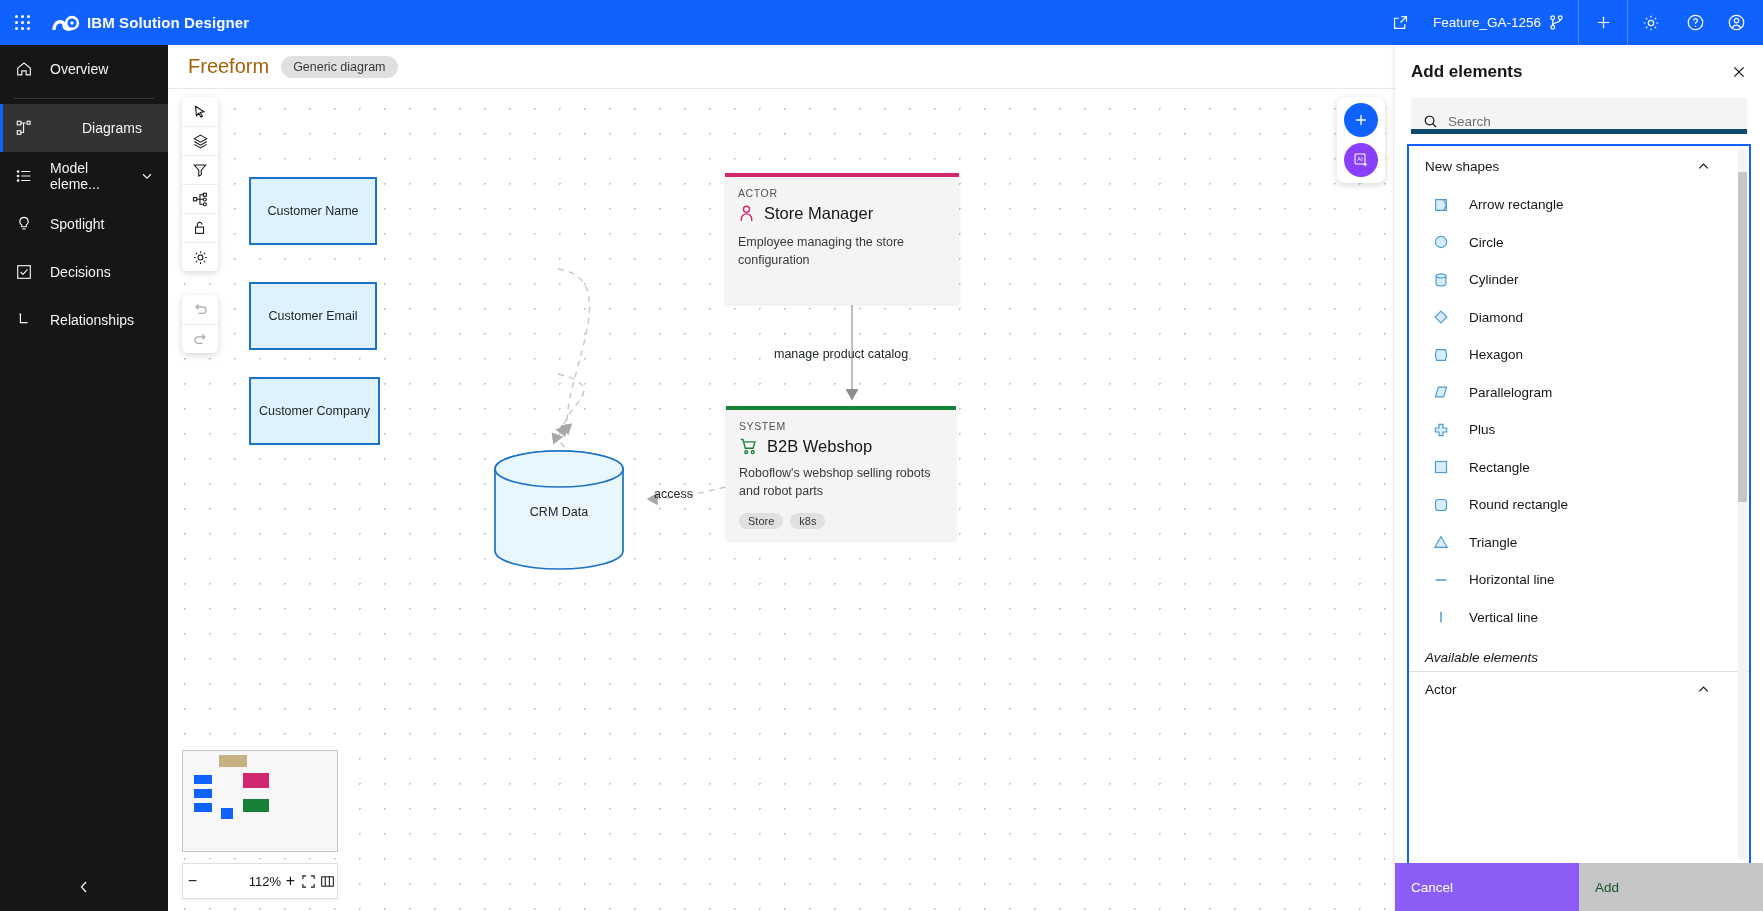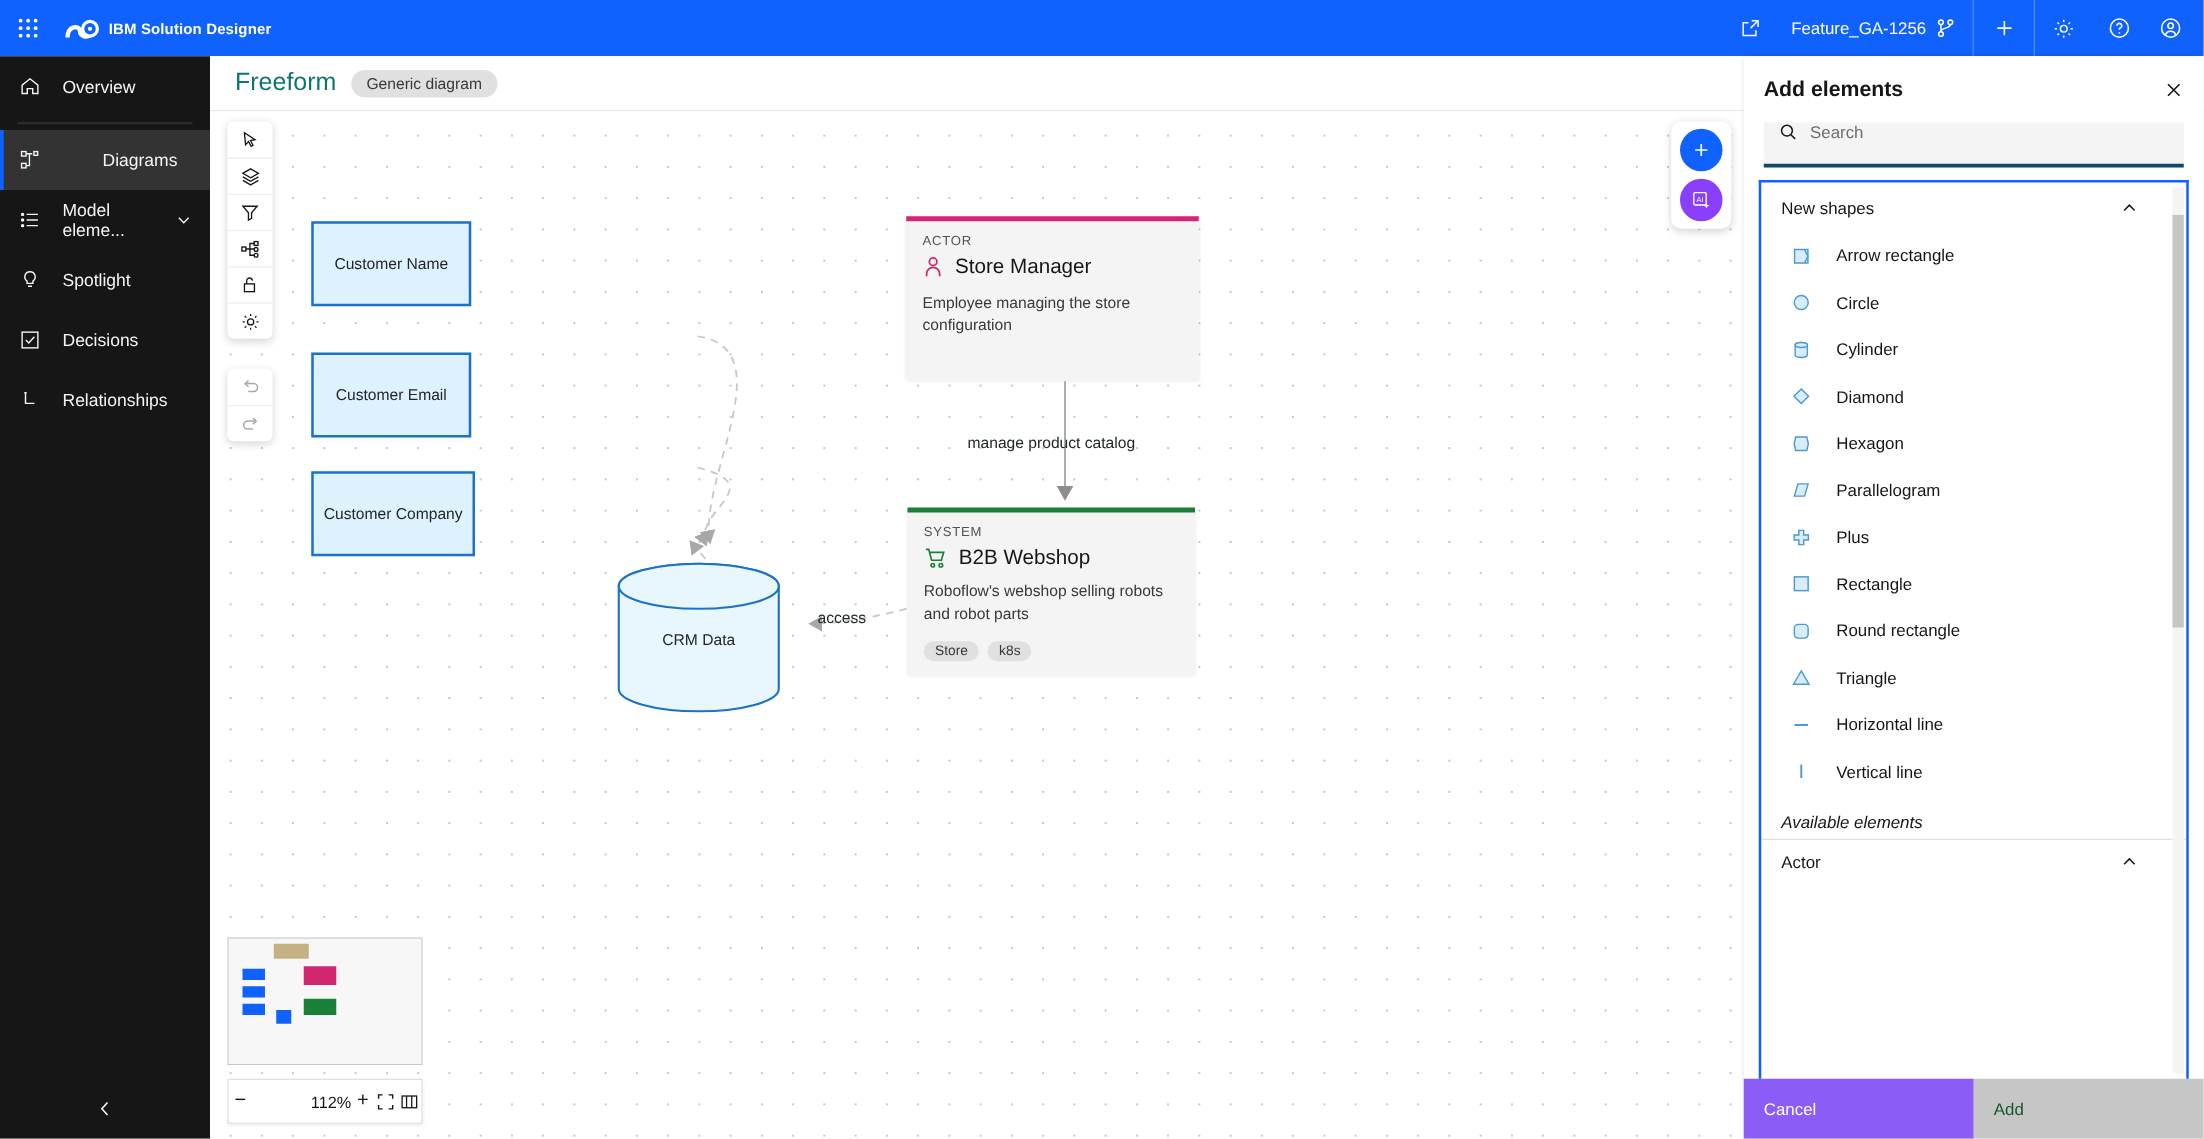--- a/index.html
+++ b/index.html
@@ -16,21 +16,21 @@
     background: #0f62fe; display: flex; align-items: center;
     color: #fff;
   }
   .hdr-waffle {
     width: 45px; height: 45px; display: flex; align-items: center; justify-content: center;
     cursor: pointer;
   }
   .waffle-grid { display: grid; grid-template-columns: repeat(3,3px); gap: 3px; }
   .waffle-grid i { width: 3px; height: 3px; background: #fff; border-radius: 50%; display:block; }
   .hdr-logo { width: 42px; display:flex; align-items:center; justify-content:center; }
-  .hdr-title { font-size: 12px; font-weight: 600; letter-spacing: .1px; }
+  .hdr-title { font-size: 15px; font-weight: 600; letter-spacing: .1px; }
   .hdr-right { margin-left: auto; display: flex; align-items: center; height: 45px; }
   .hdr-btn {
     height: 45px; min-width: 45px; display: flex; align-items: center; justify-content: center;
     cursor: pointer;
   }
   .hdr-branch {
     height: 45px; display: flex; align-items: center; gap: 8px; padding: 0 14px 0 10px;
     font-size: 13.5px; cursor: pointer;
   }
   .hdr-div { width: 1px; height: 45px; background: rgba(255,255,255,.28); }
@@ -59,21 +59,21 @@
   
   .canvas-wrap {
     position: absolute; top: 45px; left: 168px; width: 1595px; height: 866px;
     background: #ffffff;
   }
   .diagram-topbar {
     position: absolute; top: 0; left: 0; width: 100%; height: 44px;
     display: flex; align-items: center; gap: 12px; padding: 0 20px;
     background: #fff; border-bottom: 1px solid #e8e8e8;
   }
-  .diagram-name { font-size: 20px; color: #0f766e; font-weight: 400; }
+  .diagram-name { font-size: 20px; color: #a16207; font-weight: 400; }
   .diagram-chip {
     background: #e0e0e0; color: #393939; border-radius: 14px;
     padding: 4px 12px; font-size: 12.5px;
   }
   .topbar-overflow { margin-left: auto; cursor: pointer; padding: 0 4px; }
 
   .canvas {
     position: absolute; top: 44px; left: 0; width: 1595px; height: 822px;
     background-color: #ffffff;
     background-image: radial-gradient(#c6c6c6 1px, transparent 1px);
@@ -151,21 +151,21 @@
     background: #fff; box-shadow: -1px 0 4px rgba(0,0,0,.10);
     display: flex; flex-direction: column;
   }
   .panel-head {
     height: 53px; display: flex; align-items: center; padding: 0 16px;
   }
   .panel-title { font-size: 17px; color: #161616; font-weight: 600; }
   .panel-close { margin-left: auto; cursor: pointer; font-size: 18px; color: #161616; line-height: 1; }
   .search-wrap {
     margin: 0 16px 10px 16px; height: 36px; background: #f4f4f4;
-    border-bottom: 3px solid #0c4a6e; display: flex; align-items: flex-start; gap: 10px; padding: 0 12px;
+    border-bottom: 5px solid #0c4a6e; display: flex; align-items: flex-end; gap: 10px; padding: 0 12px;
   }
   .search-wrap input {
     border: none; outline: none; background: transparent; font-size: 13.5px;
     color: #161616; width: 100%; font-family: "Liberation Sans", sans-serif;
   }
   .search-wrap input::placeholder { color: #6f6f6f; }
   .list-region {
     flex: 1; margin: 0 12px; border: 2px solid #0f62fe; border-bottom: none;
     overflow: hidden; position: relative;
   }

